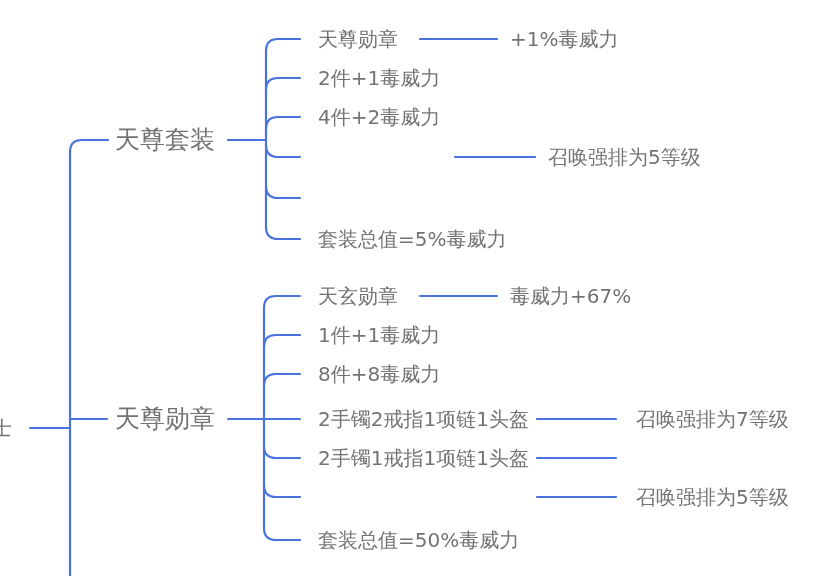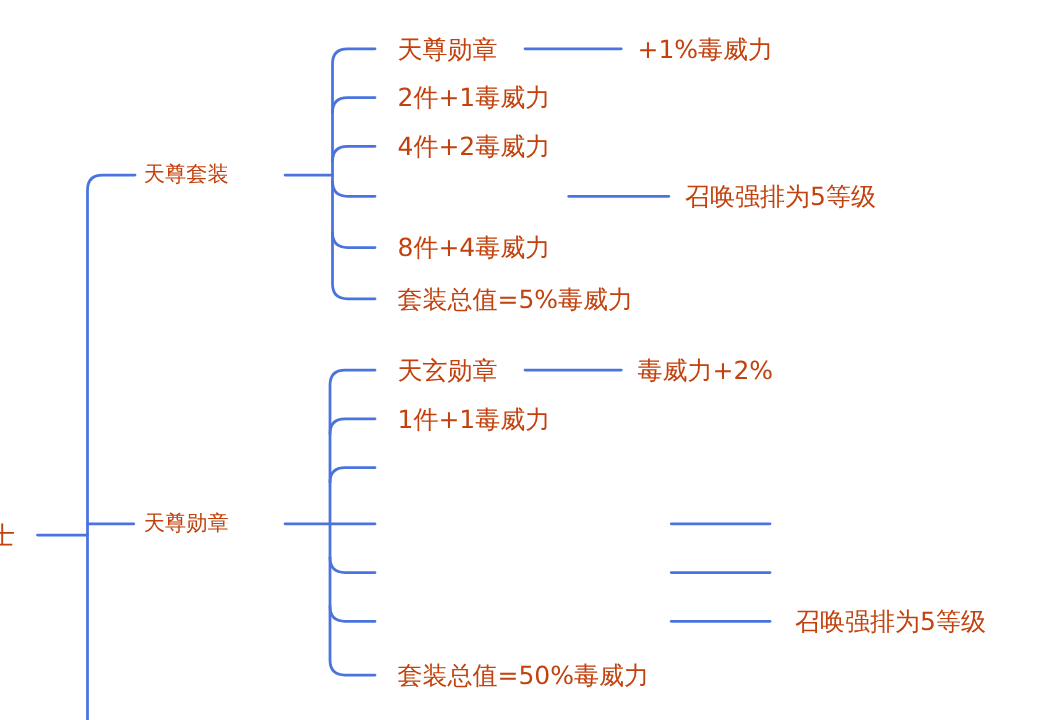--- a/index.html
+++ b/index.html
@@ -25,26 +25,26 @@
   .wires path {
     fill: none;
     stroke: #4a73dd;
     stroke-width: 2.2;
     stroke-linecap: round;
   }
   .node {
     position: absolute;
     transform: translateY(-50%);
     white-space: nowrap;
-    color: #c2410c;
+    color: #737373;
     font-size: 20px;
     line-height: 1.2;
     cursor: default;
   }
-  .node.branch { font-size: 17px; }
+  .node.branch { font-size: 25px; }
 </style>
 </head>
 <body>
 
 <div class="canvas">
 
   <svg class="wires" viewBox="0 0 831 576" xmlns="http://www.w3.org/2000/svg">
 
     <path d="M30 428 H70"></path>
 
@@ -77,26 +77,29 @@
   </svg>
 
   <span class="node" style="left:-8px;top:428px">士</span>
 
   <span class="node branch" style="left:115px;top:140px">天尊套装</span>
   <span class="node branch" style="left:115px;top:419px">天尊勋章</span>
 
   <span class="node" style="left:318px;top:39px">天尊勋章</span>
   <span class="node" style="left:318px;top:78px">2件+1毒威力</span>
   <span class="node" style="left:318px;top:117px">4件+2毒威力</span>
-  <span class="node" style="left:318px;top:198px">8件+4毒威力</span>
   <span class="node" style="left:318px;top:239px">套装总值=5%毒威力</span>
 
   <span class="node" style="left:510px;top:39px">+1%毒威力</span>
   <span class="node" style="left:548px;top:157px">召唤强排为5等级</span>
 
   <span class="node" style="left:318px;top:296px">天玄勋章</span>
   <span class="node" style="left:318px;top:335px">1件+1毒威力</span>
+  <span class="node" style="left:318px;top:374px">8件+8毒威力</span>
+  <span class="node" style="left:318px;top:419px">2手镯2戒指1项链1头盔</span>
+  <span class="node" style="left:318px;top:458px">2手镯1戒指1项链1头盔</span>
   <span class="node" style="left:318px;top:540px">套装总值=50%毒威力</span>
 
-  <span class="node" style="left:510px;top:296px">毒威力+2%</span>
+  <span class="node" style="left:510px;top:296px">毒威力+67%</span>
+  <span class="node" style="left:636px;top:419px">召唤强排为7等级</span>
   <span class="node" style="left:636px;top:497px">召唤强排为5等级</span>
 
 </div>
 
 </body></html>

